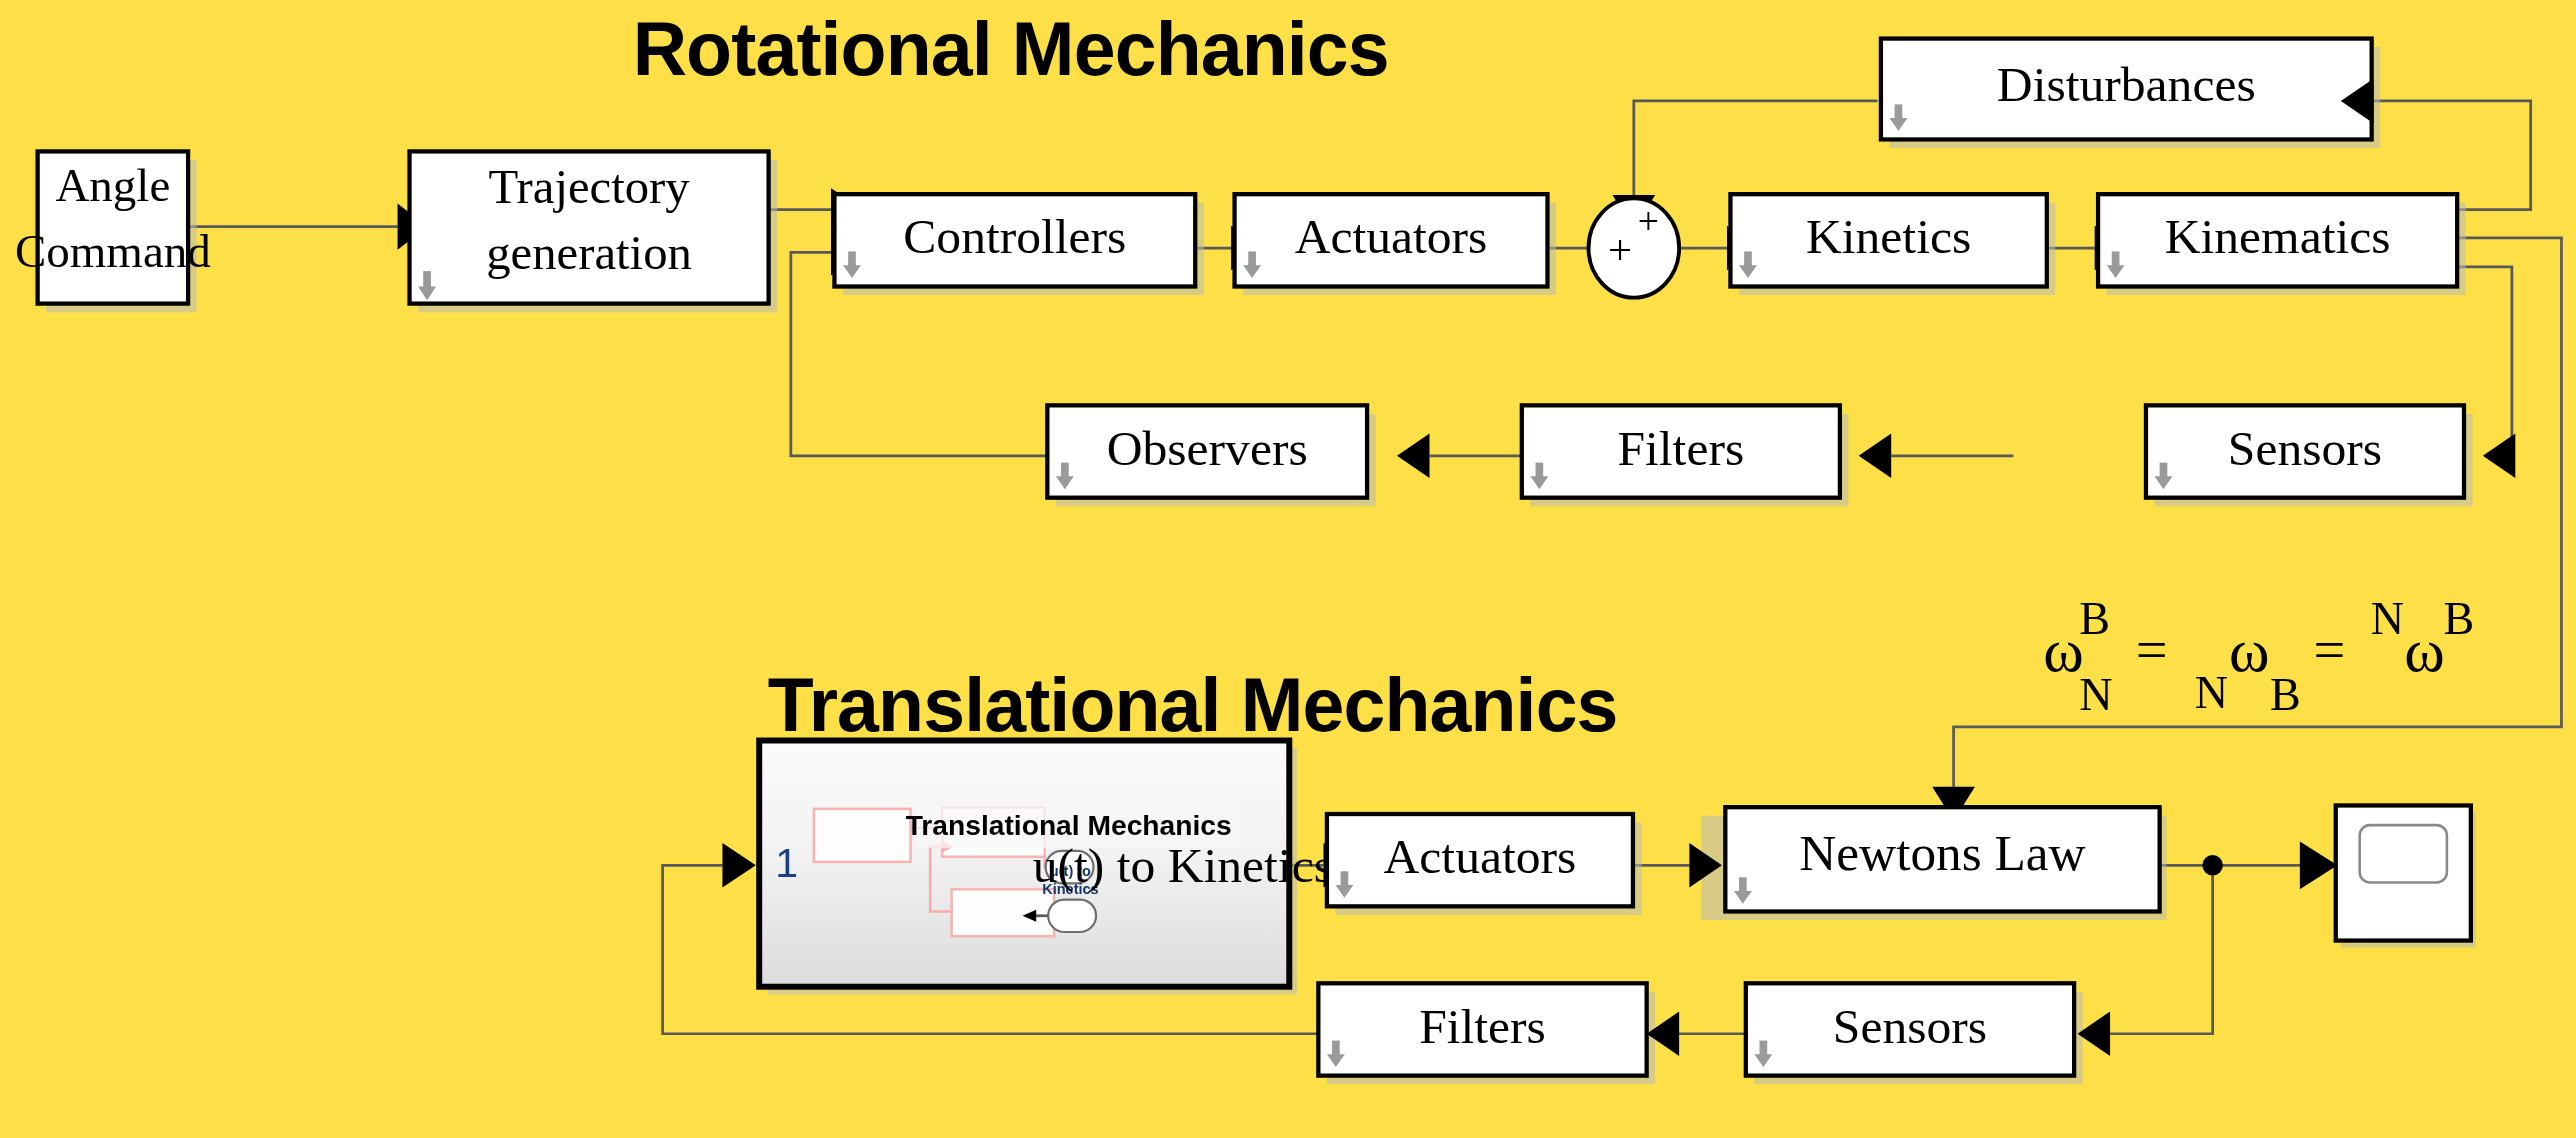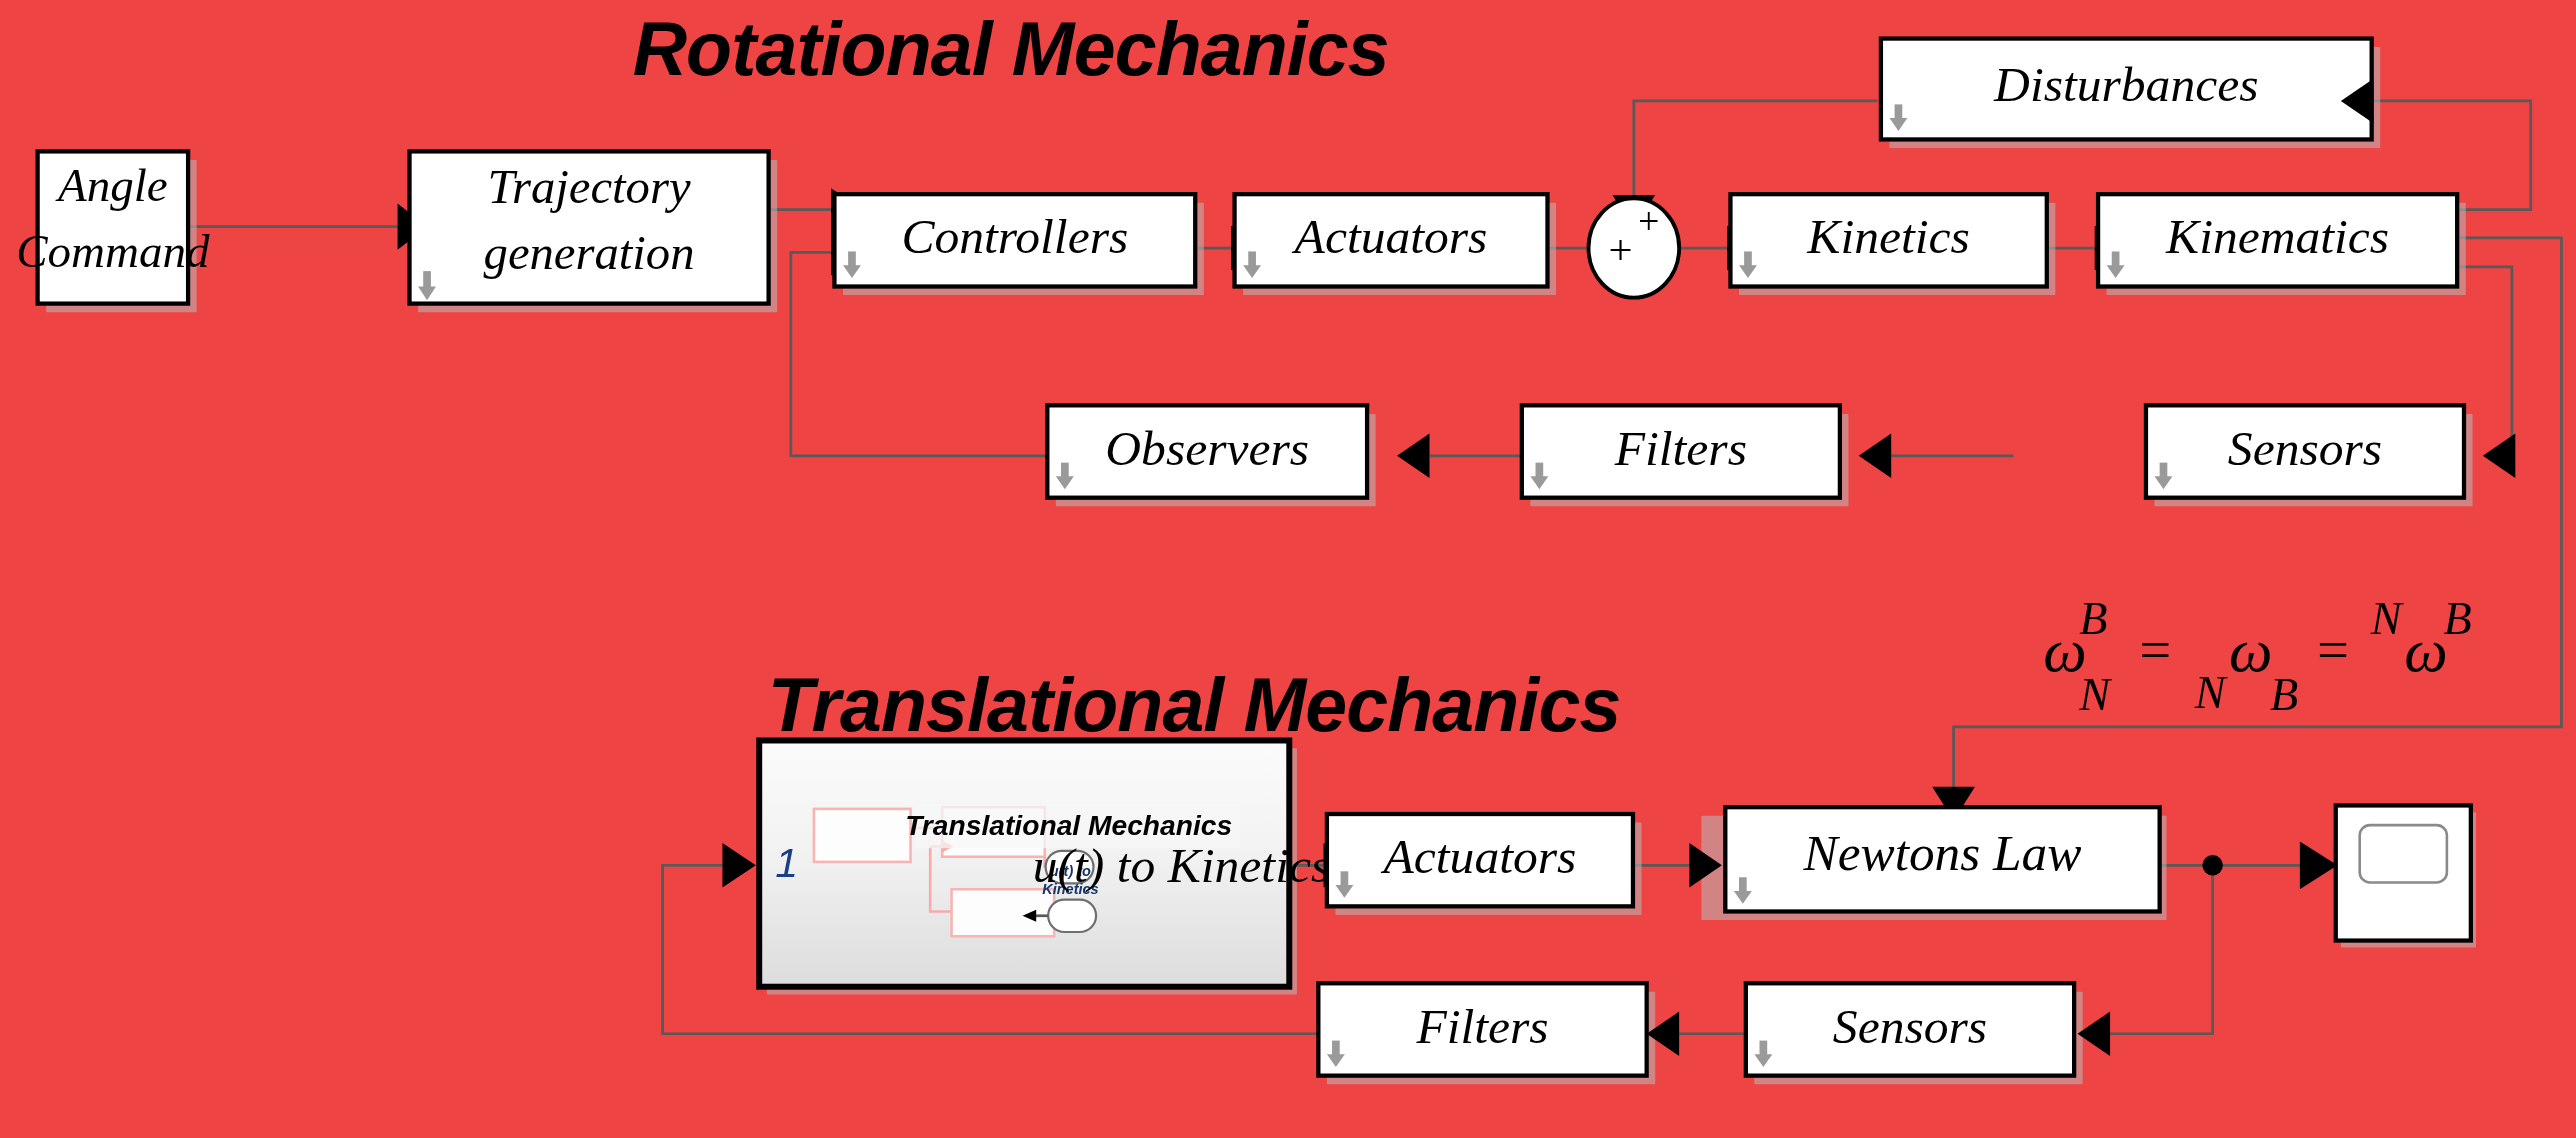--- a/index.html
+++ b/index.html
@@ -8,23 +8,22 @@
     padding: 0;
     background: #ffffff;
   }
   body {
     font-family: "Liberation Serif", serif;
   }
   #canvas {
     position: relative;
     width: 2576px;
     height: 1139px;
-    background: #ef4444;
+    background: #fde047;
     overflow: hidden;
-    font-style: italic;
   }
   svg.diagram {
     position: absolute;
     top: 0; left: 0;
     width: 2576px;
     height: 1139px;
   }
   .blk-rect {
     fill: #ffffff;
     stroke: #000000;

